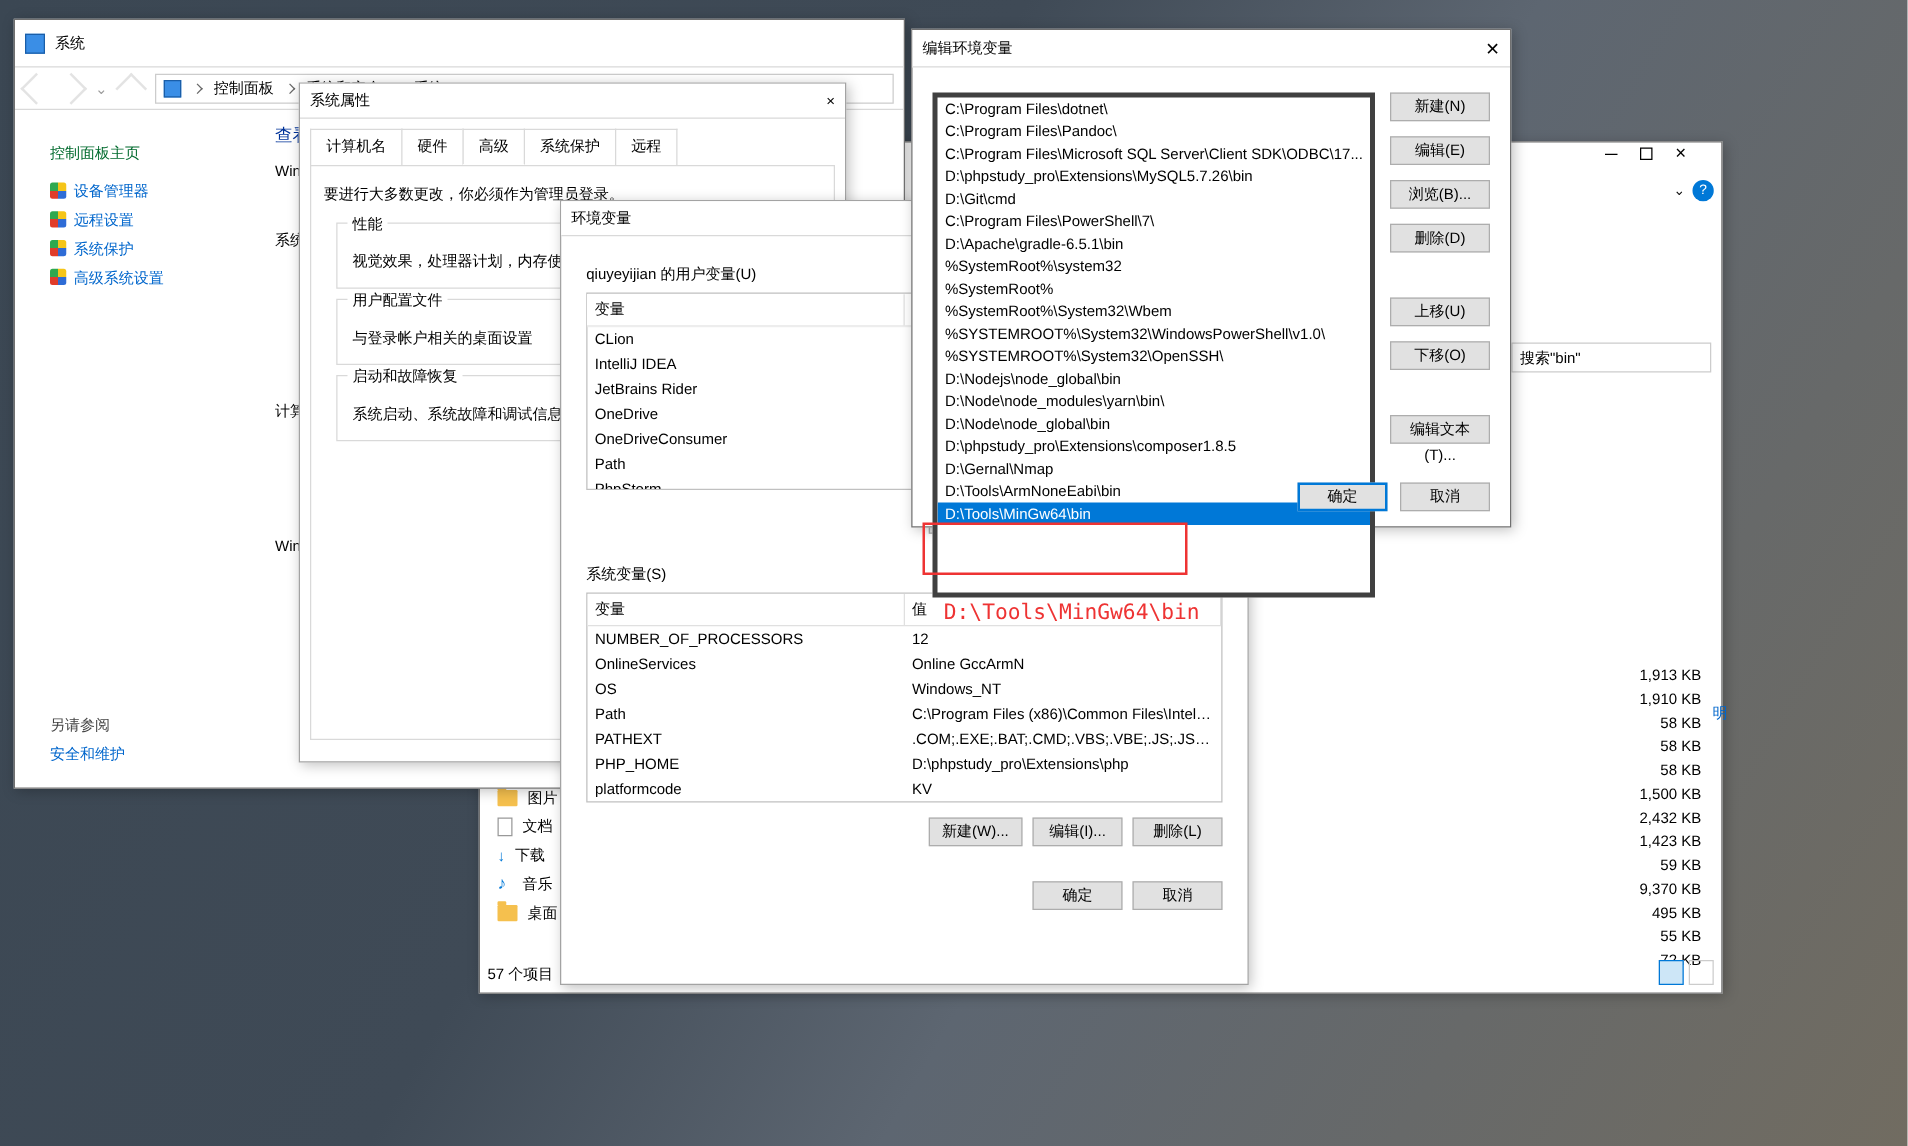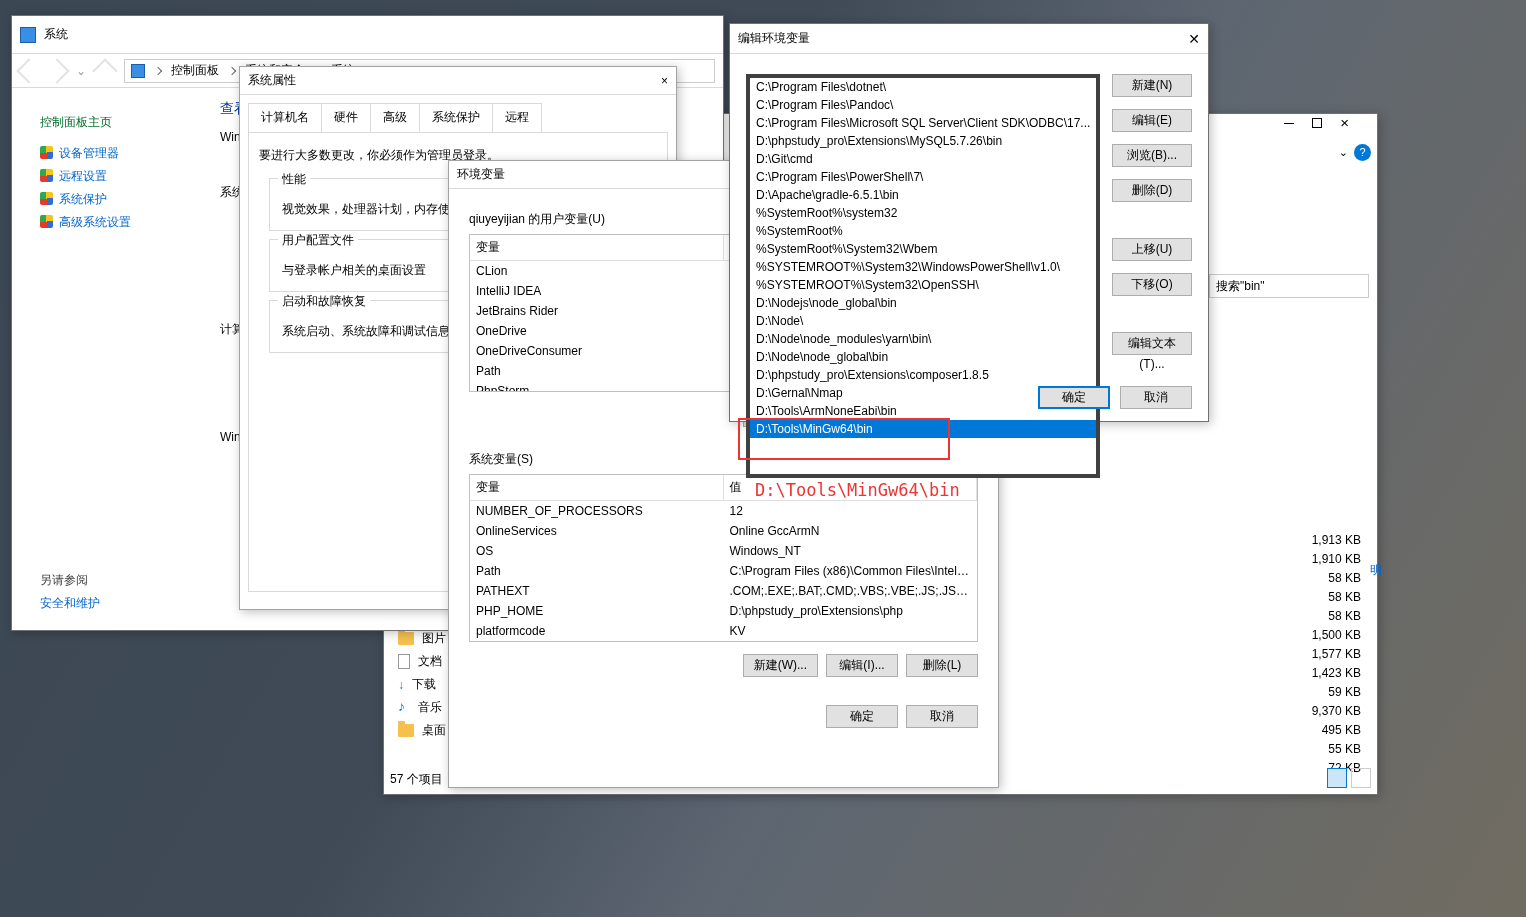--- a/index.html
+++ b/index.html
@@ -121,21 +121,21 @@
         <span>桌面</span>
       </div>
     </div>
   <div class="sizes" id="exp-sizes">
       <div>1,913 KB</div>
       <div>1,910 KB</div>
       <div>58 KB</div>
       <div>58 KB</div>
       <div>58 KB</div>
       <div>1,500 KB</div>
-      <div>1,577 KB</div>
+      <div>2,432 KB</div>
       <div>1,423 KB</div>
       <div>59 KB</div>
       <div>9,370 KB</div>
       <div>495 KB</div>
       <div>55 KB</div>
       <div>72 KB</div>
     </div>
   <div class="status">57 个项目</div>
   <div class="viewbtn">
     <span class="sel"></span>
@@ -326,21 +326,20 @@
       <div class="li">D:\phpstudy_pro\Extensions\MySQL5.7.26\bin</div>
       <div class="li">D:\Git\cmd</div>
       <div class="li">C:\Program Files\PowerShell\7\</div>
       <div class="li">D:\Apache\gradle-6.5.1\bin</div>
       <div class="li">%SystemRoot%\system32</div>
       <div class="li">%SystemRoot%</div>
       <div class="li">%SystemRoot%\System32\Wbem</div>
       <div class="li">%SYSTEMROOT%\System32\WindowsPowerShell\v1.0\</div>
       <div class="li">%SYSTEMROOT%\System32\OpenSSH\</div>
       <div class="li">D:\Nodejs\node_global\bin</div>
-      <div class="li">D:\Node\</div>
       <div class="li">D:\Node\node_modules\yarn\bin\</div>
       <div class="li">D:\Node\node_global\bin</div>
       <div class="li">D:\phpstudy_pro\Extensions\composer1.8.5</div>
       <div class="li">D:\Gernal\Nmap</div>
       <div class="li">D:\Tools\ArmNoneEabi\bin</div>
       <div class="li sel">D:\Tools\MinGw64\bin</div>
     </div>
   <div class="rbtns">
     <span class="btn">新建(N)</span>
     <span class="btn">编辑(E)</span>

